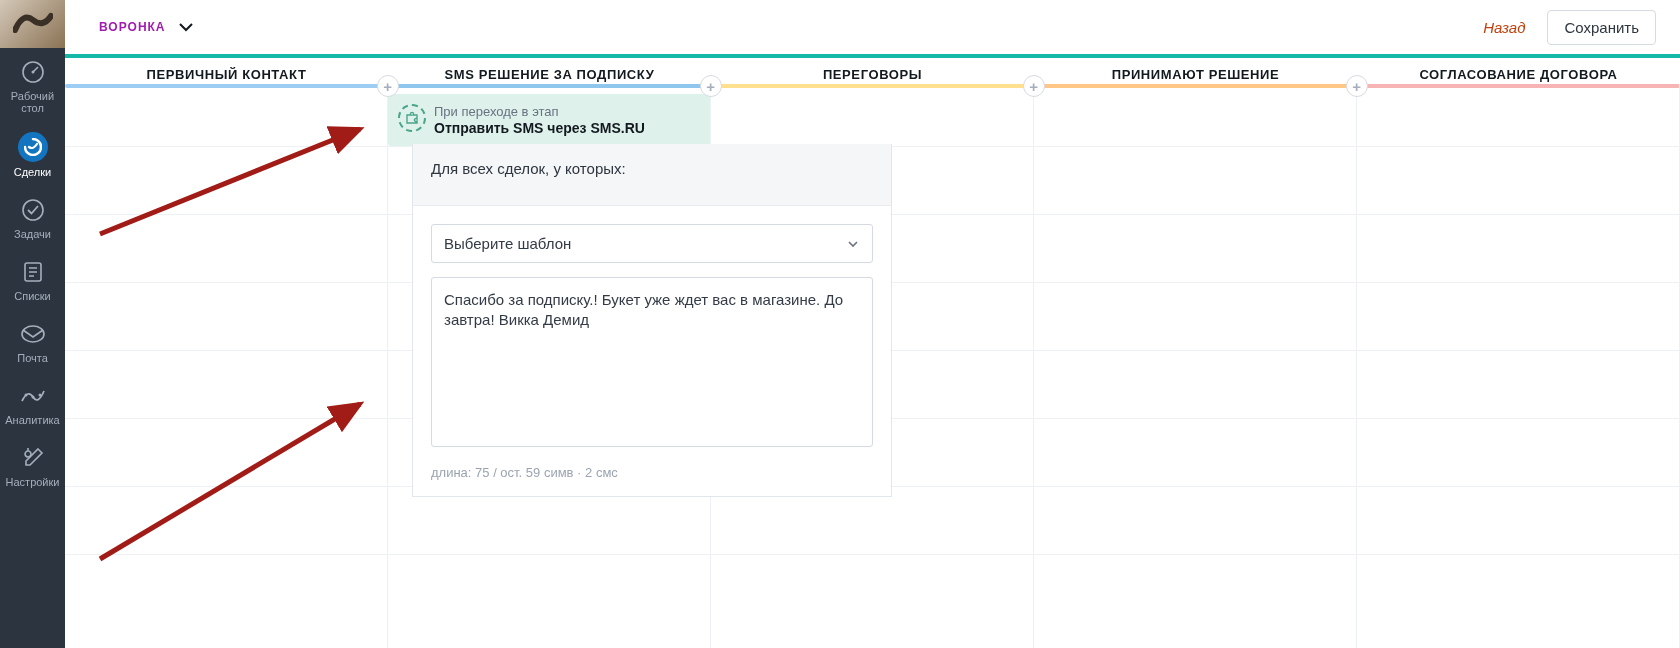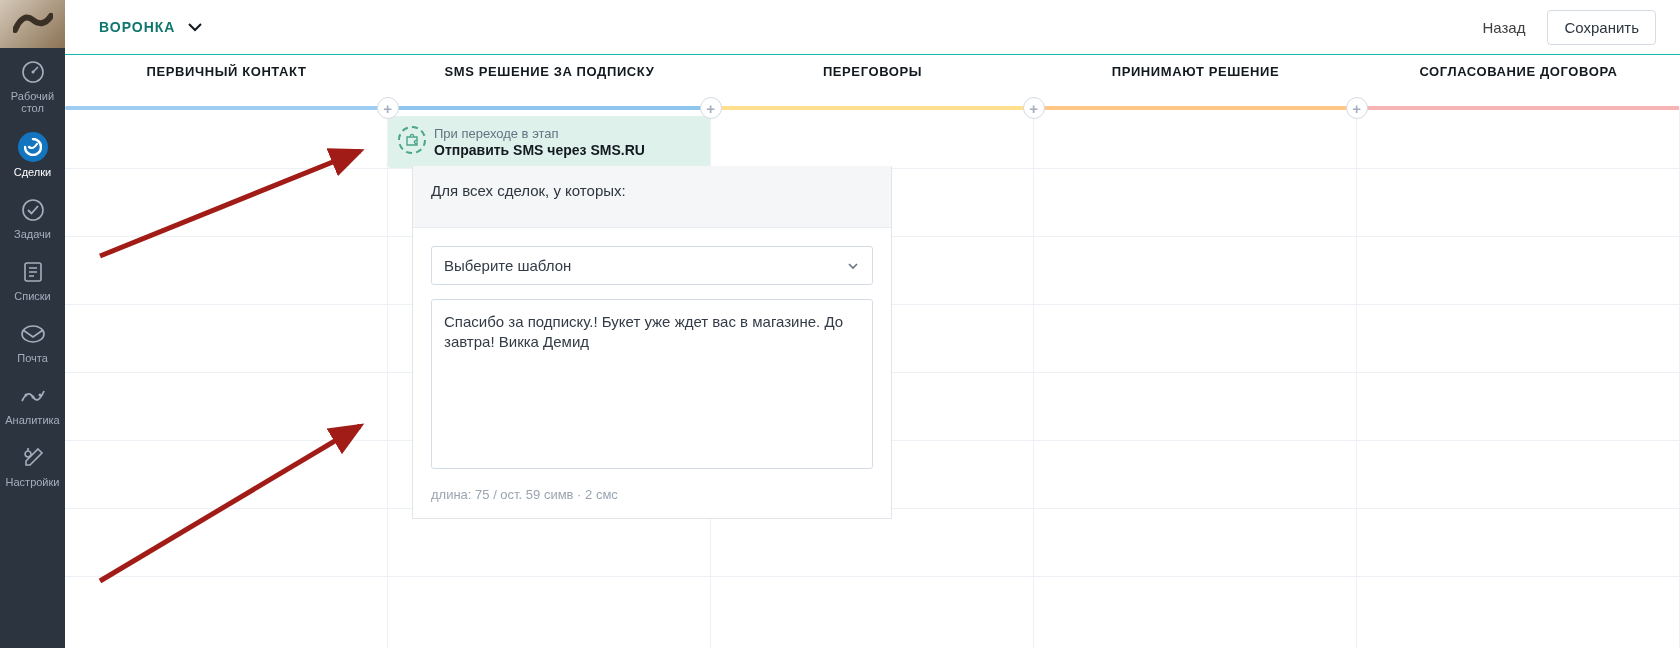--- a/index.html
+++ b/index.html
@@ -11,28 +11,28 @@
   .nav-item { width: 65px; padding:10px 0 8px 0; display: flex; flex-direction: column; align-items:center; justify-content:center; color:#a5aebd; font-size:11px; cursor:pointer; text-align:center; gap:4px;}
   .nav-item.active { color: #fff; }
   .nav-item .nav-label { font-size: 11px; line-height: 12px; }
   .nav-icon { width:28px; height:28px; display:flex; align-items:center; justify-content:center; }
   .nav-icon.deal-active { background:#1375c0; border-radius:50%; width:30px; height:30px;}
 
   
   .main { margin-left: 65px; height: 100vh; display: flex; flex-direction: column; }
 
   .topbar { display:flex; align-items:center; height:54px; padding:0 24px 0 34px; }
-  .topbar-title { font-size:14px; font-weight:700; letter-spacing:1px; color:#0f766e;}
+  .topbar-title { font-size:12px; font-weight:700; letter-spacing:1px; color:#a21caf;}
   .topbar-chevron { margin-left:10px; }
   .topbar-spacer { flex:1; }
-  .btn-back { color:#404040; padding:8px 16px; cursor:pointer; font-size:15px;}
+  .btn-back { color:#c2410c; padding:8px 16px; cursor:pointer; font-size:15px;font-style:italic;}
   .btn-save { border:1px solid #d5dbe2; border-radius:4px; padding:8px 16px; margin-left:6px; cursor:pointer; background:#fff; font-size:15px; color:#2e3640;}
 
   
-  .stages { display:flex; position: relative; height: 52px; border-top:1px solid #14b8a6;justify-content:space-between;}
+  .stages { display:flex; position: relative; height: 30px; border-top:4px solid #14b8a6;justify-content:space-between;}
   .stage { flex:1; text-align:center; font-size:13px; font-weight:700; letter-spacing:0.6px; color:#12191f; position:relative; padding-top:9px; min-width:0;}
   .stage-line { position:absolute; bottom:-4px; left:0; right:0; height:4px; border-radius:2px;}
   .add-btn { position:absolute; right:-11px; bottom:-13px; width:22px; height:22px; border-radius:50%; background:#fff; border:1px solid #d5dbe2; display:flex; align-items:center; justify-content:center; color:#a5aebd; font-size:15px; z-index:5; cursor:pointer;}
 
   
   .columns { display:flex; flex:1; position:relative; overflow:hidden;}
   .col { flex:1; border-right:1px solid #edf1f5; position:relative;}
   .col:last-child { border-right:none;}
   .row-line { position:absolute; left:0; right:0; height:1px; background:#edf1f5;}
 

